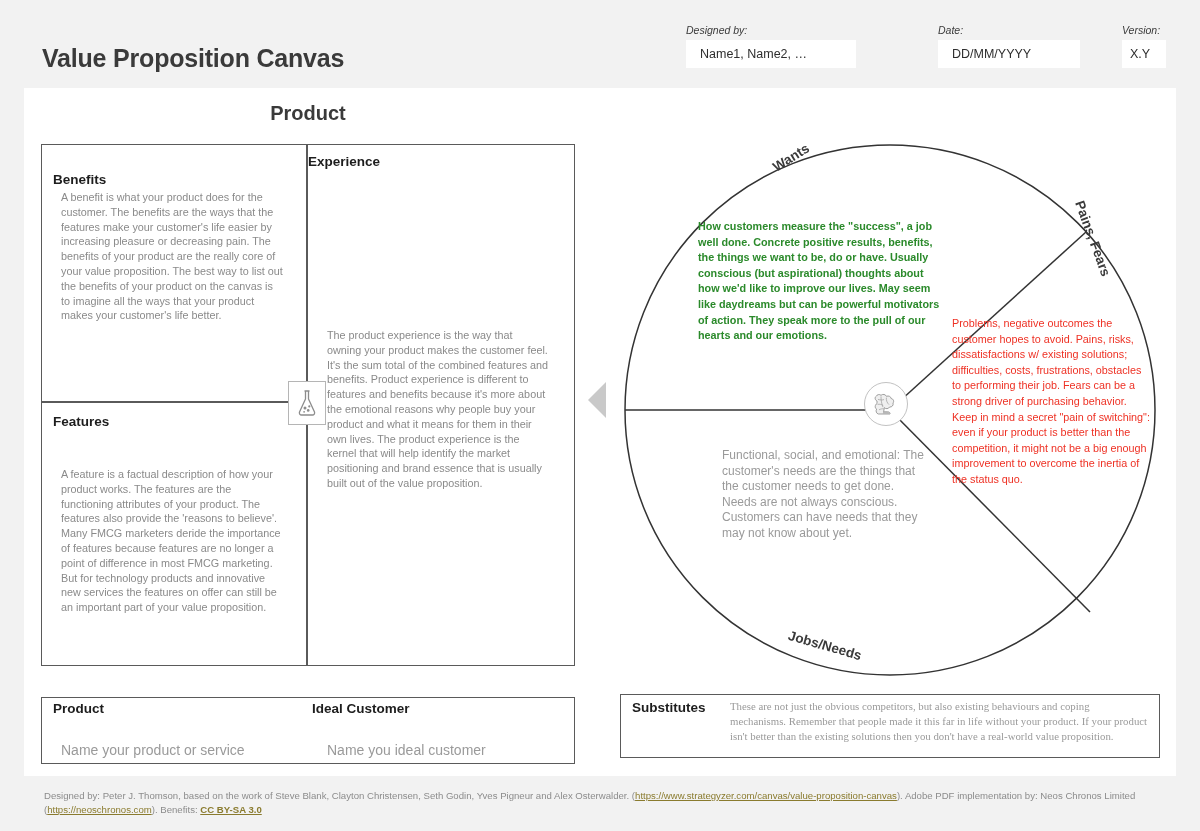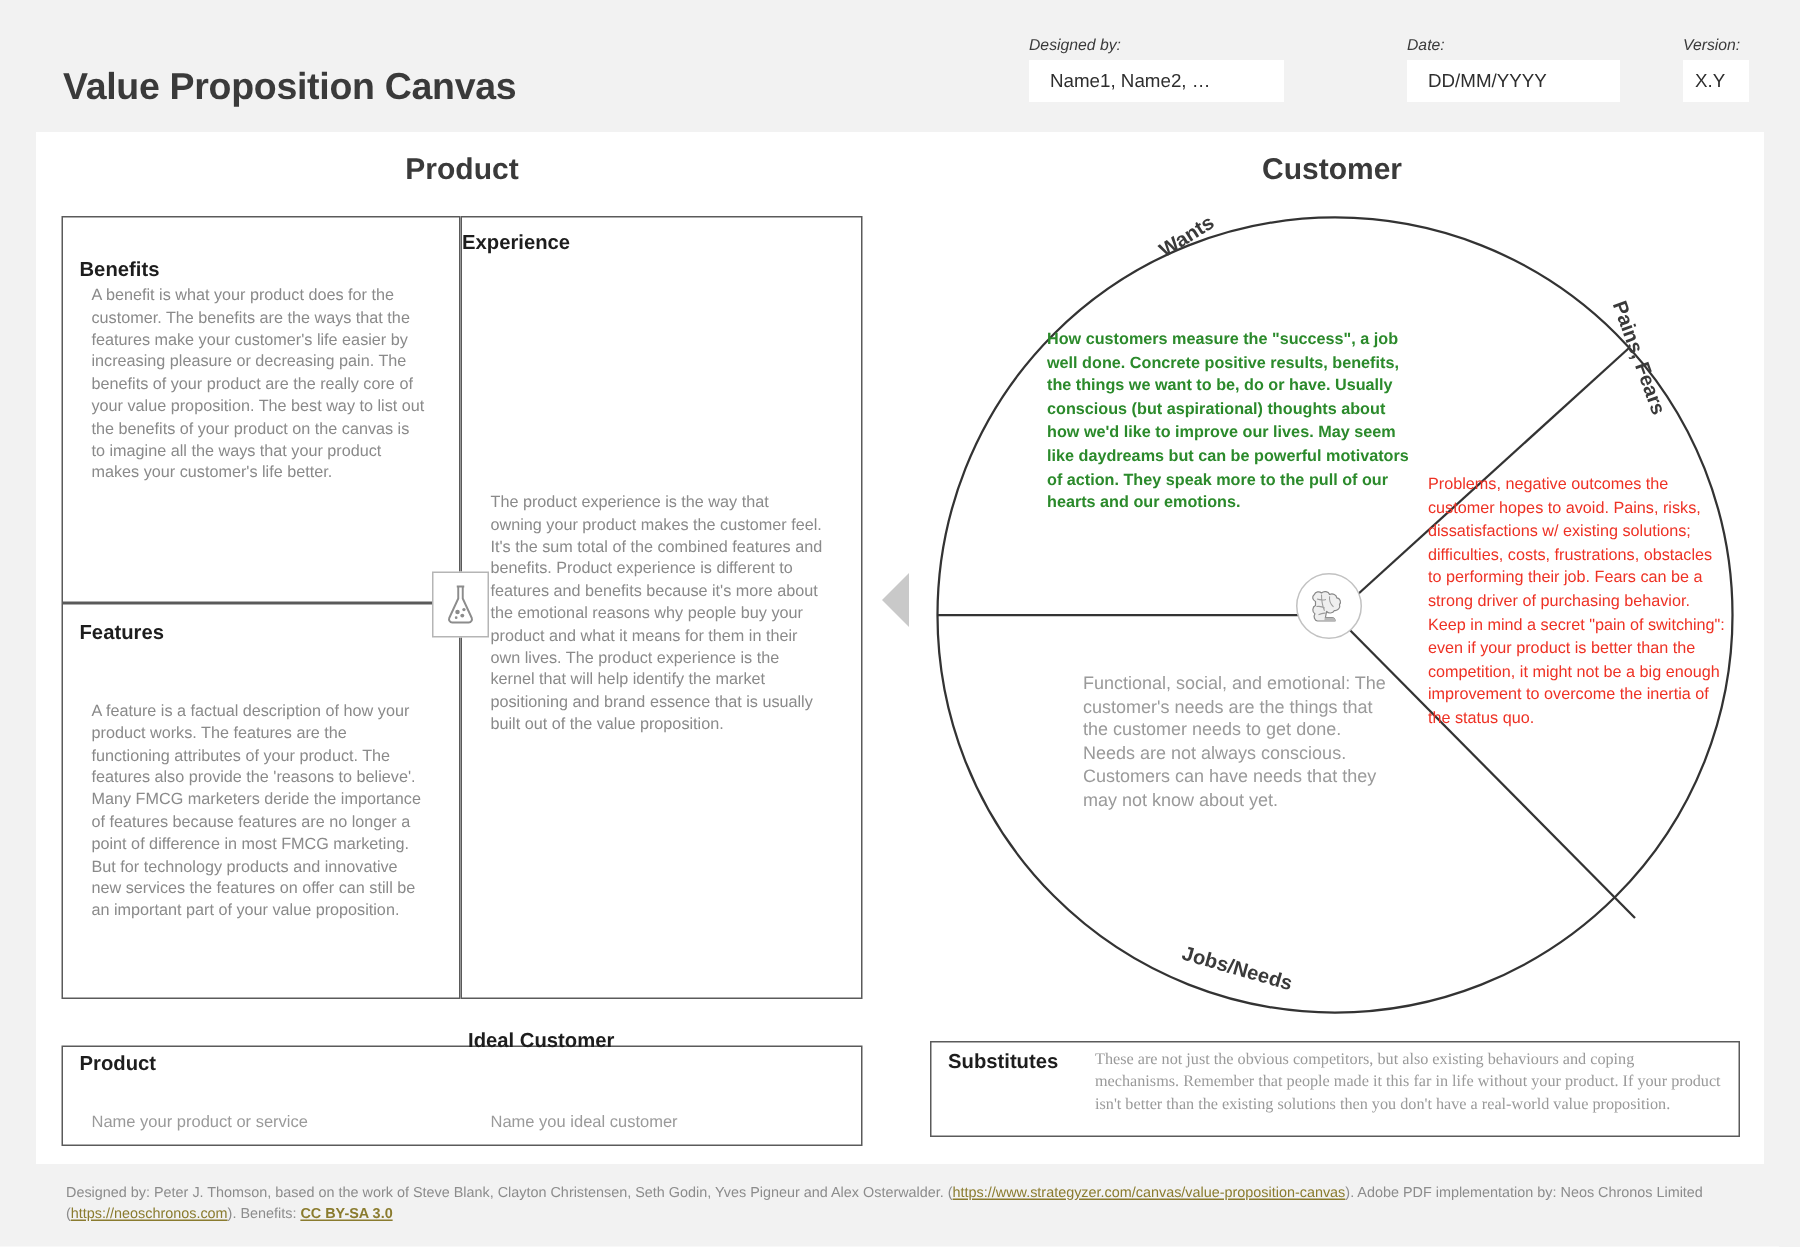--- a/index.html
+++ b/index.html
@@ -91,21 +91,21 @@
   .lbl-jobs{left:787px;top:638px;transform:rotate(16deg);}
 
   .brain-icon{
     position:absolute;left:864px;top:382px;width:42px;height:42px;
     border:1px solid #c2c2c2;border-radius:50%;background:#fff;z-index:5;
     display:flex;align-items:center;justify-content:center;
   }
 
   
   .bottom-title{position:absolute;font-size:13.5px;font-weight:bold;color:#1d1d1d;}
-  .bottom-sub{position:absolute;font-size:11px;color:#9a9a9a;}
+  .bottom-sub{position:absolute;font-size:14px;color:#9a9a9a;}
   .subs-body{position:absolute;font-size:10.8px;line-height:15px;color:#9a9a9a;}
 
   
   .footer{
     position:absolute;left:44px;top:789px;width:1120px;
     font-size:9.6px;line-height:13.5px;color:#8c8c8c;
   }
   .footer a{color:#8a7b2e;text-decoration:underline;}
   .footer .cc{color:#8a7b2e;text-decoration:underline;font-weight:bold;}
 </style>
@@ -130,21 +130,20 @@
 
     <div class="field" style="left:1122px;top:24px;width:44px;">
       <span class="field-label">Version:</span>
       <div class="field-input" style="width:44px;padding-left:8px;">X.Y</div>
     </div>
   </div>
 
   <div class="canvas"></div>
 
   <div class="col-title" style="left:160px;top:102px;width:296px;">Product</div>
-  <div class="col-title" style="left:740px;top:102px;width:296px;">Customer</div>
 
   <div class="box" style="left:41px;top:144px;width:266px;height:258px;"></div>
   <div class="box-title" style="left:53px;top:172px;">Benefits</div>
   <div class="box-body" style="left:61px;top:190px;width:222px;">A benefit is what your product does for the customer. The benefits are the ways that the features make your customer's life easier by increasing pleasure or decreasing pain. The benefits of your product are the really core of your value proposition. The best way to list out the benefits of your product on the canvas is to imagine all the ways that your product makes your customer's life better.</div>
 
   <div class="box" style="left:41px;top:402px;width:266px;height:264px;"></div>
   <div class="box-title" style="left:53px;top:414px;">Features</div>
   <div class="box-body" style="left:61px;top:467px;width:222px;">A feature is a factual description of how your product works. The features are the functioning attributes of your product. The features also provide the 'reasons to believe'. Many FMCG marketers deride the importance of features because features are no longer a point of difference in most FMCG marketing. But for technology products and innovative new services the features on offer can still be an important part of your value proposition.</div>
 
   <div class="box" style="left:307px;top:144px;width:268px;height:522px;"></div>
@@ -191,21 +190,21 @@
                L7.4 22 C5.4 21.6 4.4 19 5.6 17.2 C3.6 16 3.8 12.6 6 11.6 Z" fill="#efefef" stroke="#888" stroke-width="0.8" stroke-linejoin="round"></path>
       <path d="M10 4.4 C10 8 10.6 12 12 15.2 M7 7.4 C9 8 11 8.2 13 7.6 M15.4 5.6 C15 8.4 16.2 11 18 12.6
                M6.6 12.4 C8.6 12 10.6 12.4 12.2 13.4 M8 17.8 C9.6 17 11.2 16.6 12.8 16.8" fill="none" stroke="#9b9b9b" stroke-width="0.7"></path>
       <path d="M12.8 15.8 L12.2 19.9 L16.8 19.9 C18.4 19.9 19.3 21 19 22 L11.8 22 Z" fill="#b7b7b7"></path>
     </svg>
   </div>
 
   <div class="box" style="left:41px;top:697px;width:534px;height:67px;"></div>
   <div class="bottom-title" style="left:53px;top:701px;">Product</div>
   <div class="bottom-sub" style="left:61px;top:742px;">Name your product or service</div>
-  <div class="bottom-title" style="left:312px;top:686px;">Ideal Customer</div>
+  <div class="bottom-title" style="left:312px;top:701px;">Ideal Customer</div>
   <div class="bottom-sub" style="left:327px;top:742px;">Name you ideal customer</div>
 
   <div class="box" style="left:620px;top:694px;width:540px;height:64px;"></div>
   <div class="bottom-title" style="left:632px;top:700px;">Substitutes</div>
   <div class="subs-body" style="left:730px;top:699px;width:418px;font-family:Liberation Serif, serif;">These are not just the obvious competitors, but also existing behaviours and coping mechanisms. Remember that people made it this far in life without your product. If your product isn't better than the existing solutions then you don't have a real-world value proposition.</div>
 
   <div class="footer">
     <span>Designed by: Peter J. Thomson, based on the work of Steve Blank, Clayton Christensen, Seth Godin, Yves Pigneur and Alex Osterwalder. (</span><a href="#">https://www.strategyzer.com/canvas/value-proposition-canvas</a><span>). Adobe PDF implementation by: Neos Chronos Limited (</span><a href="#">https://neoschronos.com</a><span>). Benefits: </span><a href="#" class="cc">CC BY-SA 3.0</a>
   </div>
 

